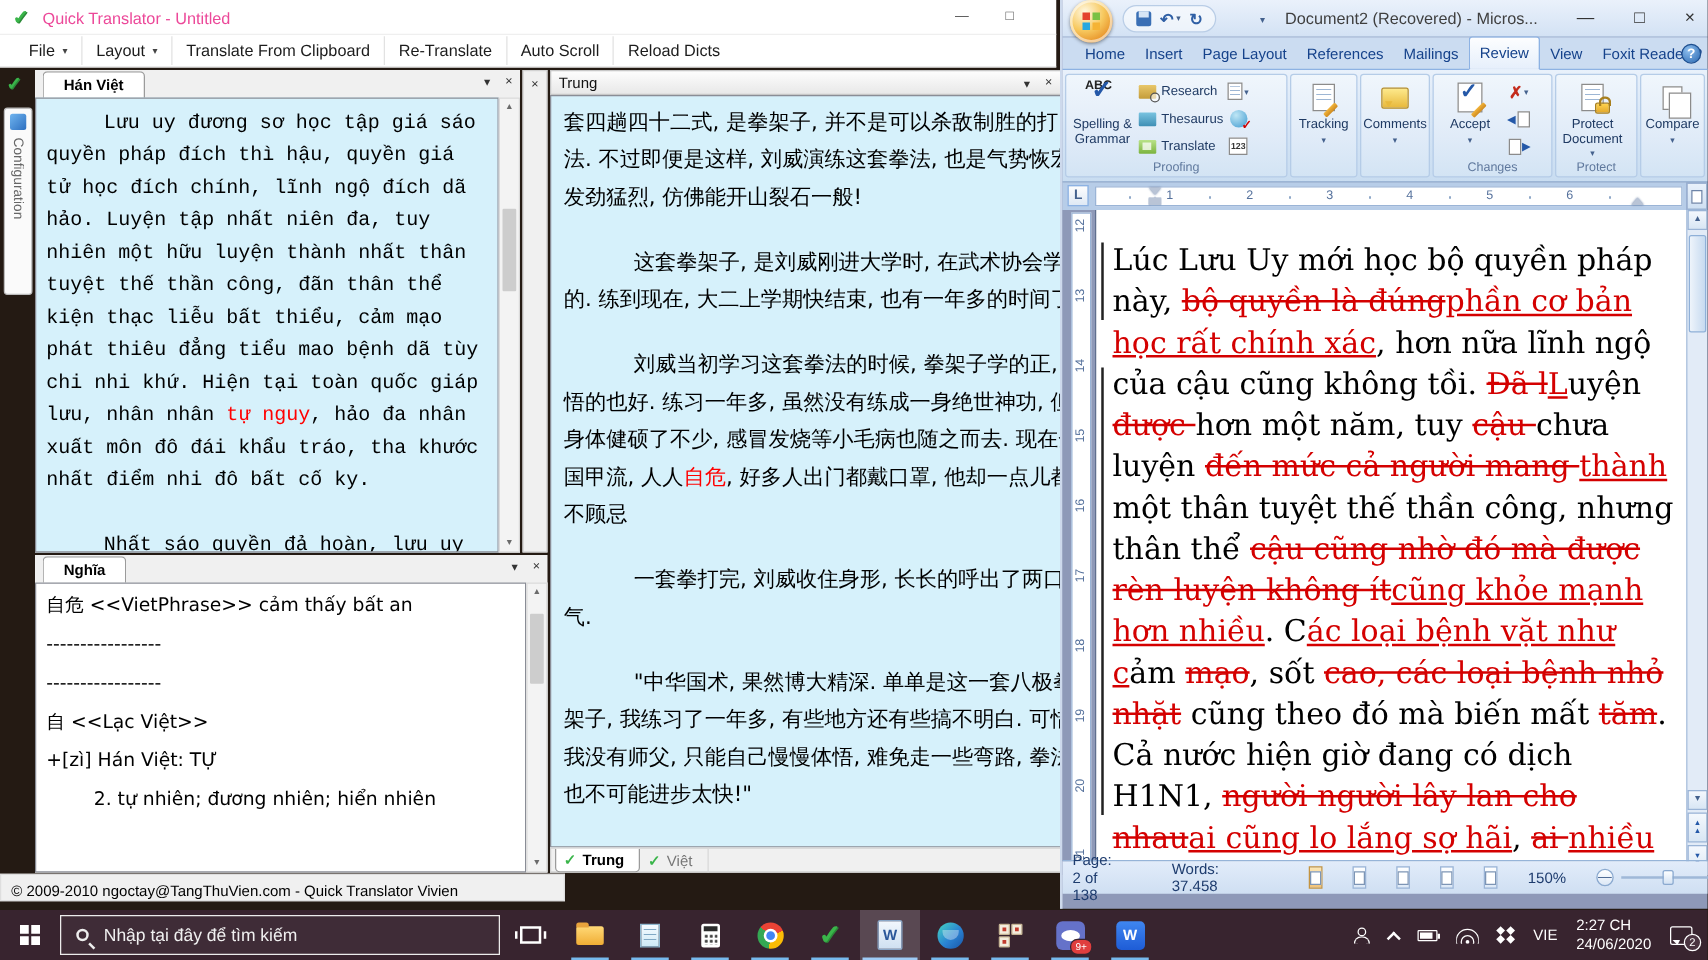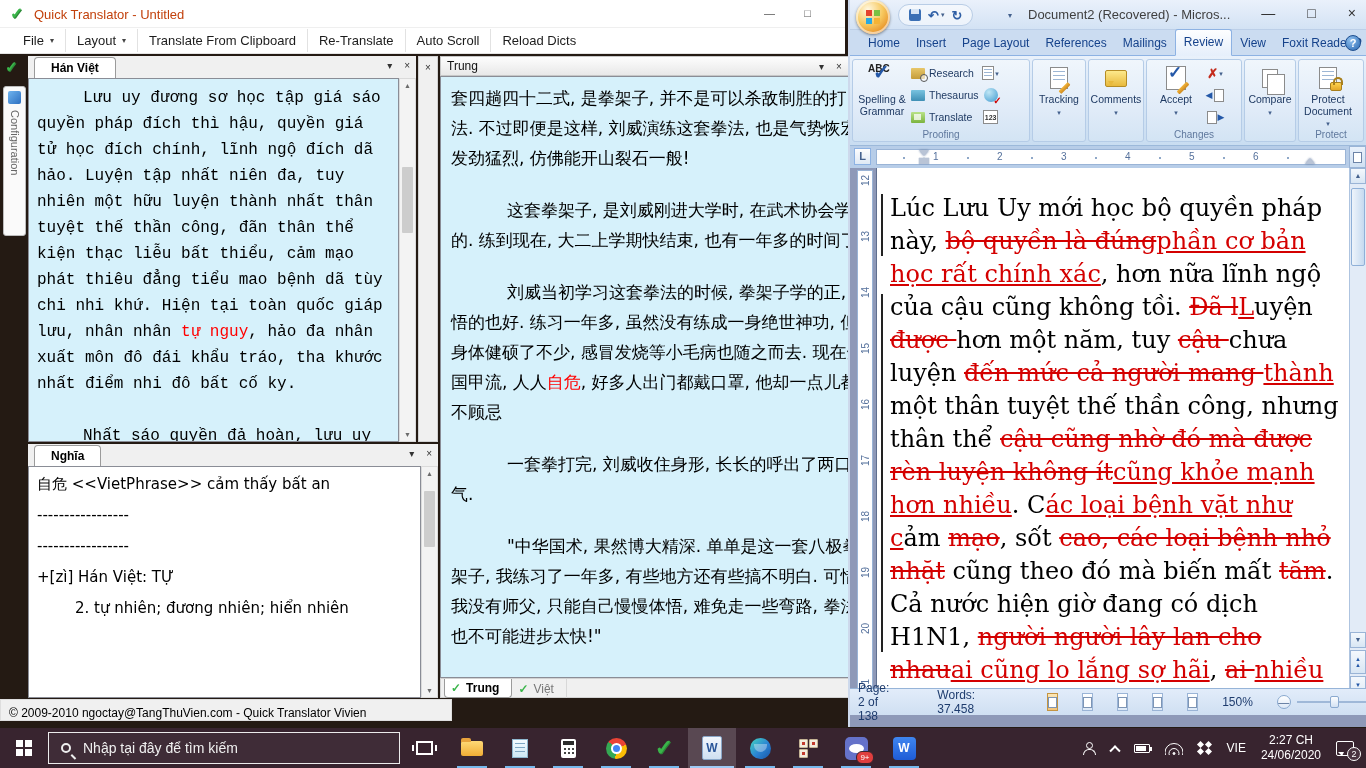--- a/index.html
+++ b/index.html
@@ -5,21 +5,21 @@
   *{margin:0;padding:0;box-sizing:border-box}
   html,body{width:1366px;height:768px;overflow:hidden}
   body{font-family:"Liberation Sans",sans-serif;background:#241a13}
   #screen{position:absolute;inset:0;width:1366px;height:768px;background:#241a13}
   i,b,em{font-style:normal}
 
   
   #qt{position:absolute;left:0;top:0;width:845px;height:728px;z-index:1}
   .qt-title{position:absolute;left:0;top:0;right:0;height:28px;background:#fff;border-bottom:1px solid #efefef}
   .qt-logo{position:absolute;left:10px;top:4px;color:#3ab54a;font-weight:bold;font-size:16px;text-shadow:1px 1px 0 #2c8a38}
-  .qt-title-text{position:absolute;left:34px;top:7px;font-size:13px;color:#c2410c}
+  .qt-title-text{position:absolute;left:34px;top:7px;font-size:13px;color:#ec4899}
   .qt-btn{position:absolute;top:7px;font-size:11px;color:#555}
   .qt-min{right:70px}.qt-max{right:34px}
   .qt-menu{position:absolute;left:0;top:28px;right:0;height:26px;background:#fff;border-bottom:1px solid #e4e4e4;display:flex;align-items:center;padding-left:12px}
   .qt-menu-item{font-size:13px;color:#1c1c1c;padding:4px 11px;display:flex;align-items:center;gap:6px}
   .qt-menu-item + .qt-menu-item{border-left:1px solid #e2e2e2}
   .mi-arrow{font-size:8px;color:#444}
   .cfg-check{position:absolute;left:5px;top:58px;color:#3ab54a;font-weight:bold;font-size:15px;text-shadow:1px 1px 0 #2c8a38}
   .cfg-tab{position:absolute;left:3px;top:86px;width:23px;height:150px;background:#fafafa;border:1px solid #bcbcbc;border-radius:3px;display:flex;flex-direction:column;align-items:center;padding-top:4px}
   .cfg-ico{width:13px;height:13px;border-radius:2px;background:linear-gradient(135deg,#6fb4ef,#2d6fc0)}
   .cfg-txt{writing-mode:vertical-rl;font-size:11px;color:#666;margin-top:6px}
@@ -203,21 +203,21 @@
   .batt{width:16px;height:9px;border:1px solid #fff;border-radius:1px;position:relative}
   .batt::before{content:'';position:absolute;left:1px;top:1px;bottom:1px;width:10px;background:#fff}
   .batt::after{content:'';position:absolute;right:-3px;top:2px;width:2px;height:4px;background:#fff}
   .wifi{width:18px;height:13px;position:relative;overflow:hidden}
   .wifi i{position:absolute;left:50%;transform:translateX(-50%);border:1.6px solid #fff;border-radius:50%;background:transparent}
   .wifi .w1{width:19px;height:19px;top:1px}
   .wifi .w2{width:11px;height:11px;top:6px}
   .wifi .w3{width:3px;height:3px;top:10px;background:#fff}
   .dbx{display:grid;grid-template-columns:6px 6px;gap:1.5px}
   .dbx i{width:5px;height:5px;background:#fff;transform:rotate(45deg)}
-  .clock{display:flex;flex-direction:column;align-items:center;line-height:15px}
+  .clock{display:flex;flex-direction:column;align-items:flex-start;line-height:15px}
   .notif{position:relative;width:18px;height:15px;border:1.5px solid #fff;border-radius:2px}
   .notif::after{content:'';position:absolute;left:1px;bottom:-5px;border:4px solid transparent;border-top-color:#fff;border-right-width:2px}
   .nbadge{position:absolute;right:-8px;bottom:-6px;width:14px;height:14px;background:#4a3440;border:1px solid #fff;border-radius:50%;color:#fff;font-size:9px;line-height:12px;text-align:center}
 </style>
 </head>
 <body>
 
 <div id="screen">
 
   <div id="qt">
@@ -283,20 +283,21 @@
         <span class="tab">Nghĩa</span>
         <span class="strip-icons">
           <span>▾</span>
           <span>×</span>
         </span>
       </div>
       <div class="content">
           <div class="ng-line"><span>自危 &lt;&lt;VietPhrase&gt;&gt; cảm thấy bất an</span></div>
           <div class="ng-line"><span>-----------------</span></div>
           <div class="ng-line"><span>-----------------</span></div>
+          <div class="ng-line"><span>自 &lt;&lt;Lạc Việt&gt;&gt;</span></div>
           <div class="ng-line"><span>+[zì] Hán Việt: TỰ</span></div>
           <div class="ng-line indent"><span>2. tự nhiên; đương nhiên; hiển nhiên</span></div>
         </div>
       <div class="vscroll">
         <span class="sb-a sb-up">▲</span>
         <span class="sb-thumb ng-thumb"></span>
         <span class="sb-a sb-down">▼</span>
       </div>
     </div>
 
@@ -445,42 +446,42 @@
               <span class="i-navpage"></span>
             </div>
           <div class="mb">
               <span class="i-navpage"></span>
               <span class="i-nav">▶</span>
             </div>
         </div>
         <div class="grp-label">Changes</div>
       </div>
 
-      <div class="grp g-cmp">
-        <div class="bigbtn">
-          <span class="bb-ico">
-              <span class="i-cmp"></span>
-            </span>
-          <span>Compare</span>
-          <span class="bb-arrow">▾</span>
-        </div>
-        <div class="grp-label"></div>
-      </div>
-
       <div class="grp g-prot">
         <div class="bigbtn">
           <span class="bb-ico">
               <span class="i-prot">
                 <i></i>
               </span>
             </span>
           <span>Protect Document</span>
           <span class="bb-arrow">▾</span>
         </div>
         <div class="grp-label">Protect</div>
+      </div>
+
+      <div class="grp g-cmp">
+        <div class="bigbtn">
+          <span class="bb-ico">
+              <span class="i-cmp"></span>
+            </span>
+          <span>Compare</span>
+          <span class="bb-arrow">▾</span>
+        </div>
+        <div class="grp-label"></div>
       </div>
     </div>
 
     <div class="w-rulerrow">
       <span class="tabsel">L</span>
       <div class="hruler">
         <span class="ind-top"></span>
         <span class="ind-bot"></span>
         <span class="ind-right"></span>
       <span class="hr-num" style="position: absolute; left: 56px;"><span>1</span></span>

